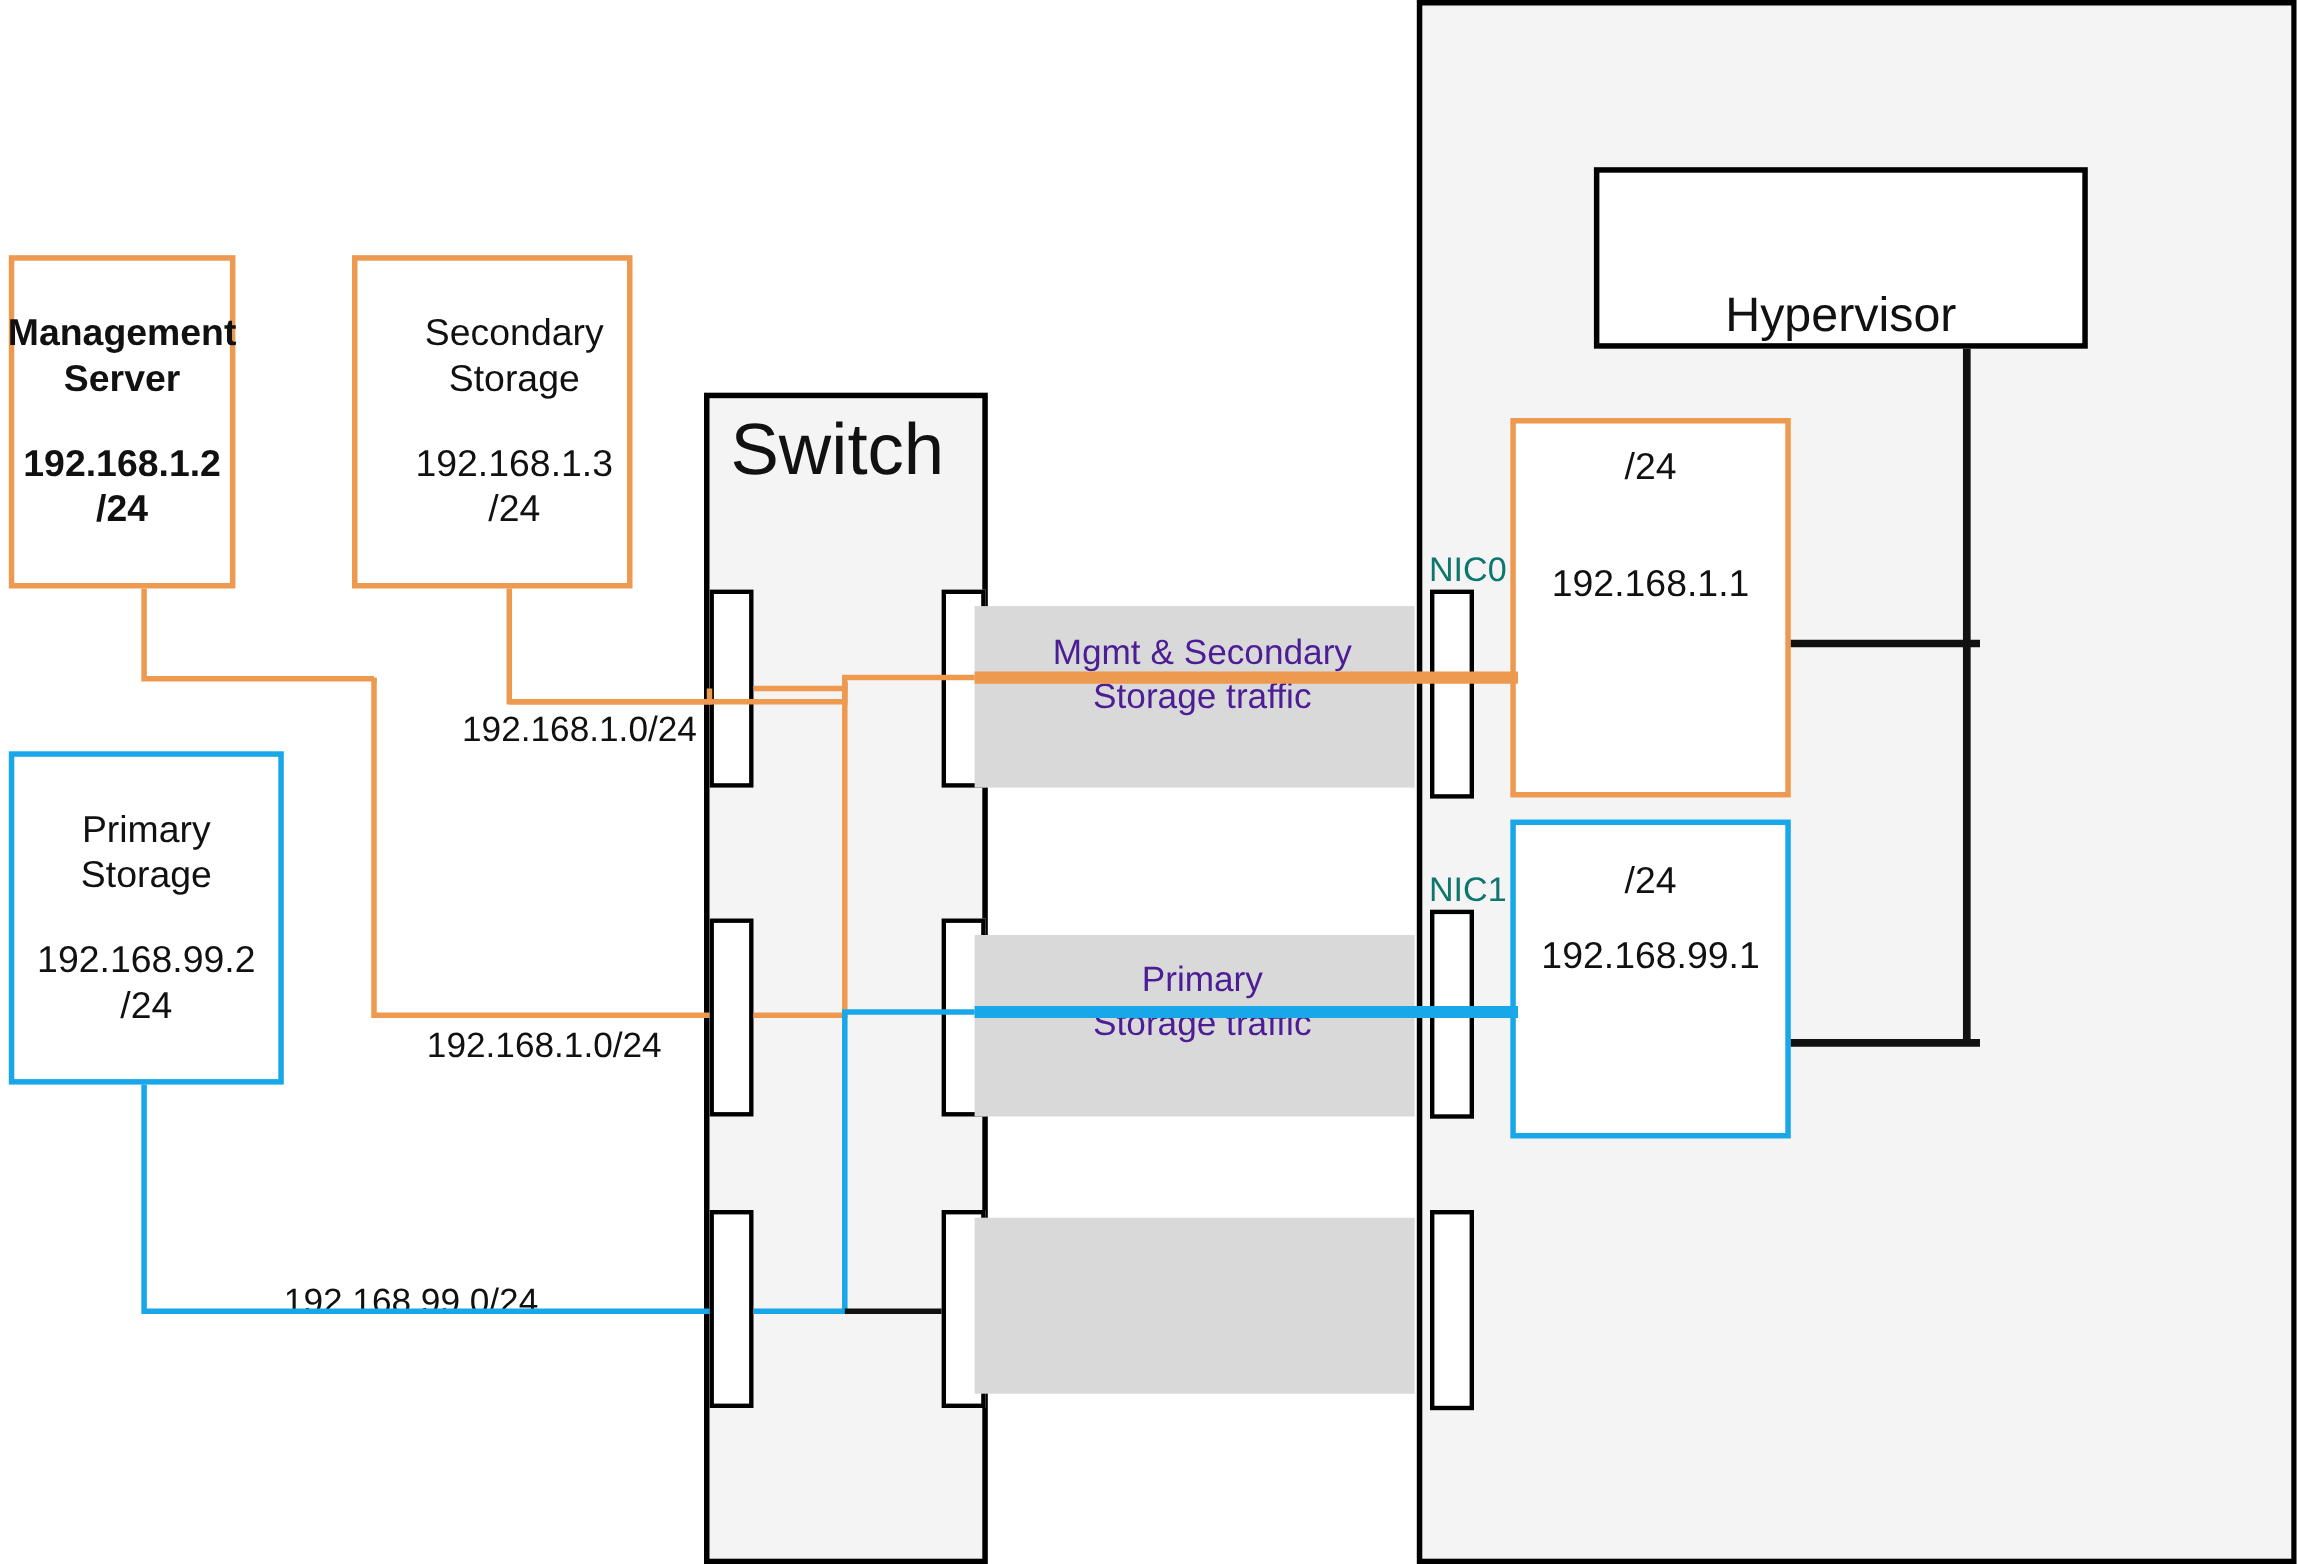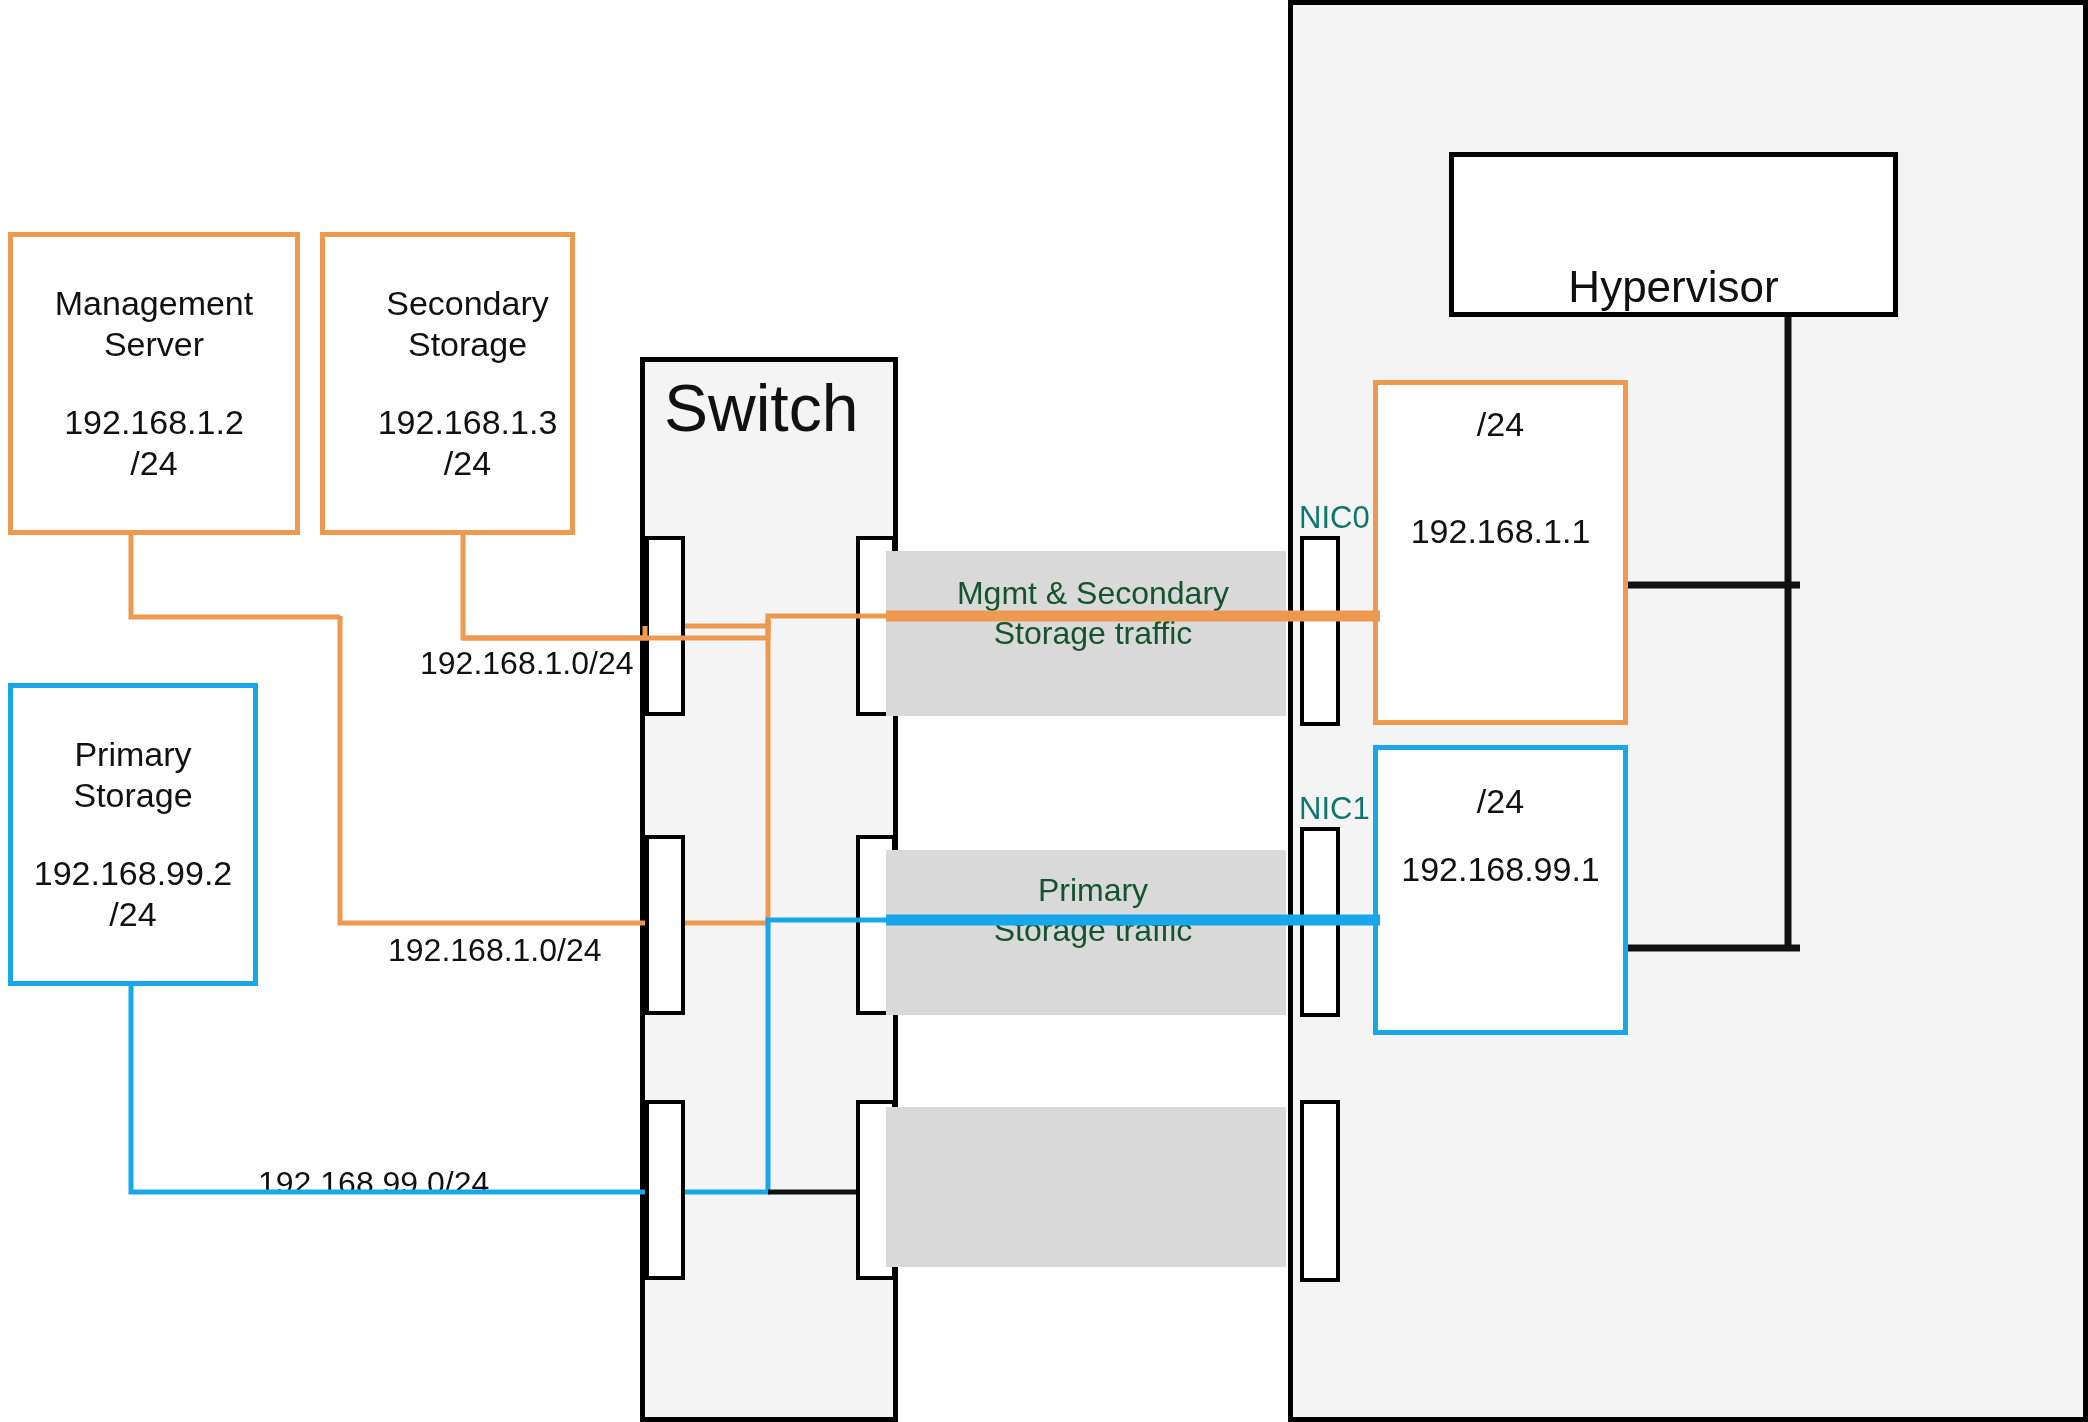--- a/index.html
+++ b/index.html
@@ -21,21 +21,21 @@
   .mid-label{position:absolute;font-size:44px;color:#111;white-space:nowrap;}
   .nic-label{position:absolute;font-size:31px;color:#0f766e;white-space:nowrap;}
 
   .band{position:absolute;background:#D9D9D9;}
   .port{position:absolute;box-sizing:border-box;border:4px solid #000;background:#ffffff;}
 
   .host-shell{position:absolute;box-sizing:border-box;border:5px solid #000;background:#F4F4F4;}
   .switch-shell{position:absolute;box-sizing:border-box;border:5px solid #000;background:#F4F4F4;}
   .plain-box{position:absolute;box-sizing:border-box;background:#fff;display:flex;align-items:flex-end;justify-content:center;}
   .ip-line{font-size:34px;line-height:1.25;color:#111;text-align:center;}
-  .traffic-txt{position:absolute;font-size:32px;color:#14532d;white-space:nowrap;text-align:center;}
+  .traffic-txt{position:absolute;font-size:32px;color:#4c1d95;white-space:nowrap;text-align:center;}
 </style>
 </head>
 <body>
 
 <div id="stage">
 
   <div class="switch-shell" style="left:640px;top:357px;width:258px;height:1065px;"></div>
   <div class="big-label" style="left:664px;top:370px;">Switch</div>
 
   <div class="port" style="left:645px;top:536px;width:40px;height:180px;"></div>
@@ -72,21 +72,21 @@
   <div class="box box-orange" style="left:1373px;top:380px;width:255px;height:345px;">
     <div class="ip-line" style="margin-top:-150px;">192.168.1.1</div>
     <div class="ip-line" style="margin-top:-150px;">/24</div>
   </div>
 
   <div class="box box-blue" style="left:1373px;top:745px;width:255px;height:290px;">
     <div class="ip-line" style="margin-top:-110px;">192.168.99.1</div>
     <div class="ip-line" style="margin-top:-110px;">/24</div>
   </div>
 
-  <div class="box box-orange" style="left:8px;top:232px;width:292px;height:303px;">
+  <div class="box box-orange" style="left:8px;top:232px;width:206px;height:303px;font-weight:bold;">
     <div class="node-title">Management</div>
     <div class="node-title">Server</div>
     <div class="node-ip">192.168.1.2</div>
     <div class="node-title">/24</div>
   </div>
 
   <div class="box box-orange" style="left:320px;top:232px;width:255px;height:303px;padding-left:40px;">
     <div class="node-title">Secondary</div>
     <div class="node-title">Storage</div>
     <div class="node-ip">192.168.1.3</div>

